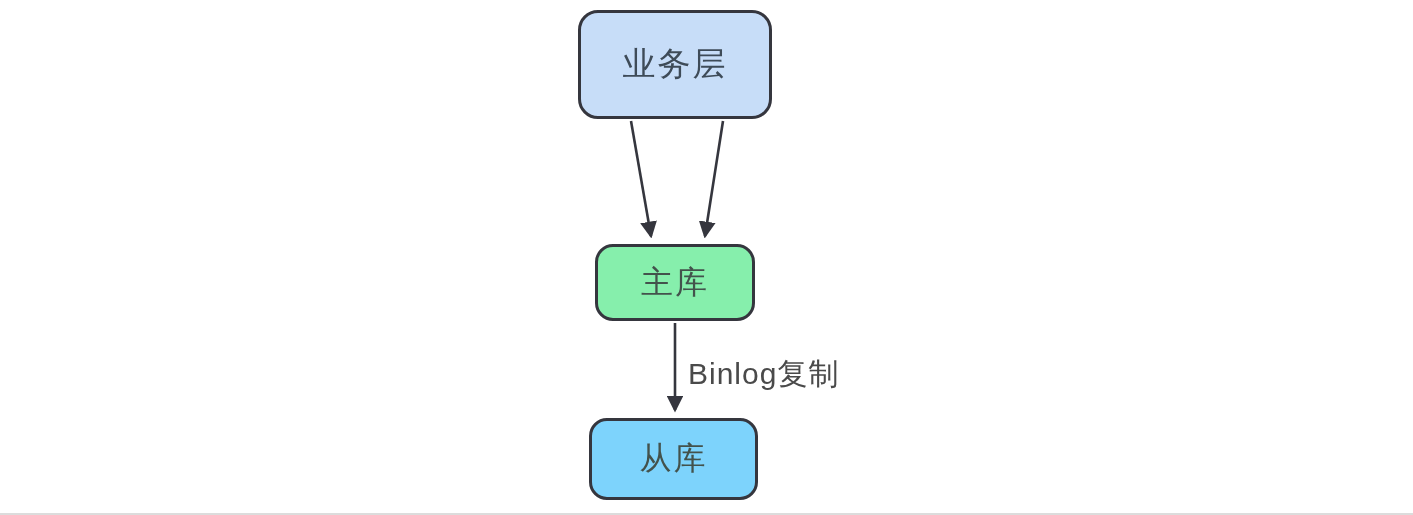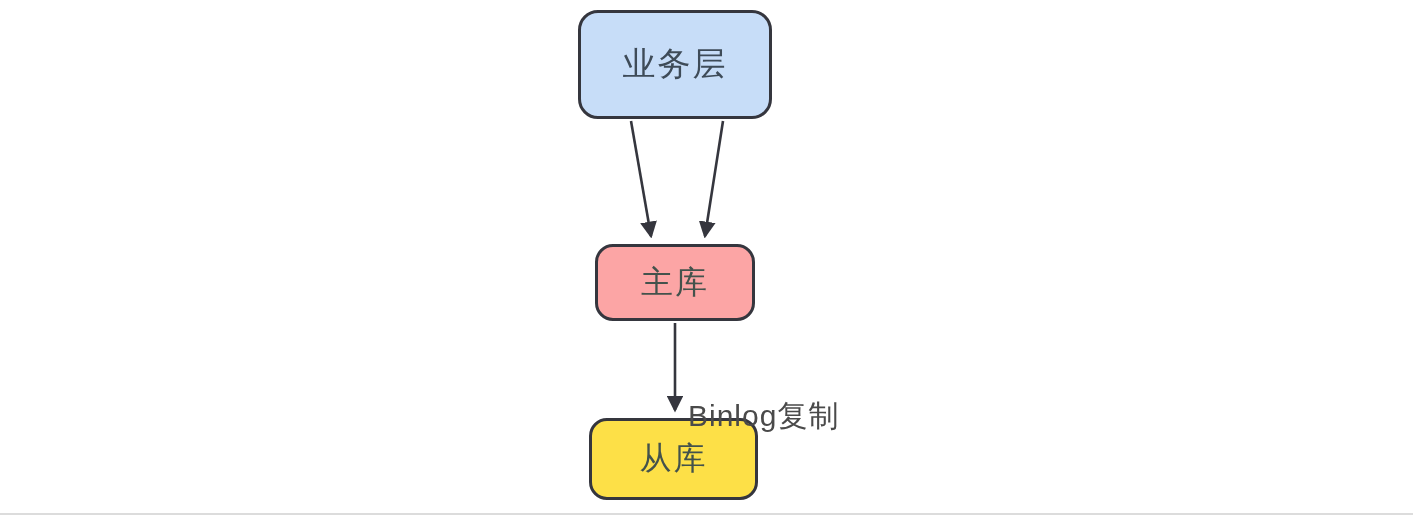--- a/index.html
+++ b/index.html
@@ -48,21 +48,21 @@
     font-size: 32px;
   }
   .edge-label {
     position: absolute;
     color: #4A4A4A;
     font-size: 30px;
     white-space: nowrap;
   }
   .label-read  { left: 539px; top: 167px; }
   .label-write { left: 726px; top: 167px; }
-  .label-binlog { left: 688px; top: 354px; letter-spacing: 1px; margin-top: 42px; }
+  .label-binlog { left: 688px; top: 354px; letter-spacing: 1px; }
   svg.edges {
     position: absolute;
     left: 0; top: 0;
     width: 1413px; height: 515px;
     pointer-events: none;
   }
   .bottom-rule {
     position: absolute;
     left: 0; bottom: 0;
     width: 1413px; height: 2px;
@@ -88,25 +88,25 @@
     </g>
     <g>
       <line x1="675" y1="323" x2="675" y2="410" stroke="#35363E" stroke-width="2.6" marker-end="url(#arrowhead)"></line>
     </g>
   </svg>
 
   <div class="node node-business" style="background-color: rgb(199, 221, 248);">
     <span>业务层</span>
   </div>
 
-  <div class="node node-master" style="background-color: #fca5a5;">
+  <div class="node node-master" style="background-color: #86efac;">
     <span>主库</span>
   </div>
 
-  <div class="node node-slave" style="background-color: #fde047;">
+  <div class="node node-slave" style="background-color: #7dd3fc;">
     <span>从库</span>
   </div>
 
 
 
   <div class="edge-label label-binlog">Binlog复制</div>
 
   <div class="bottom-rule"></div>
 
 </div>

